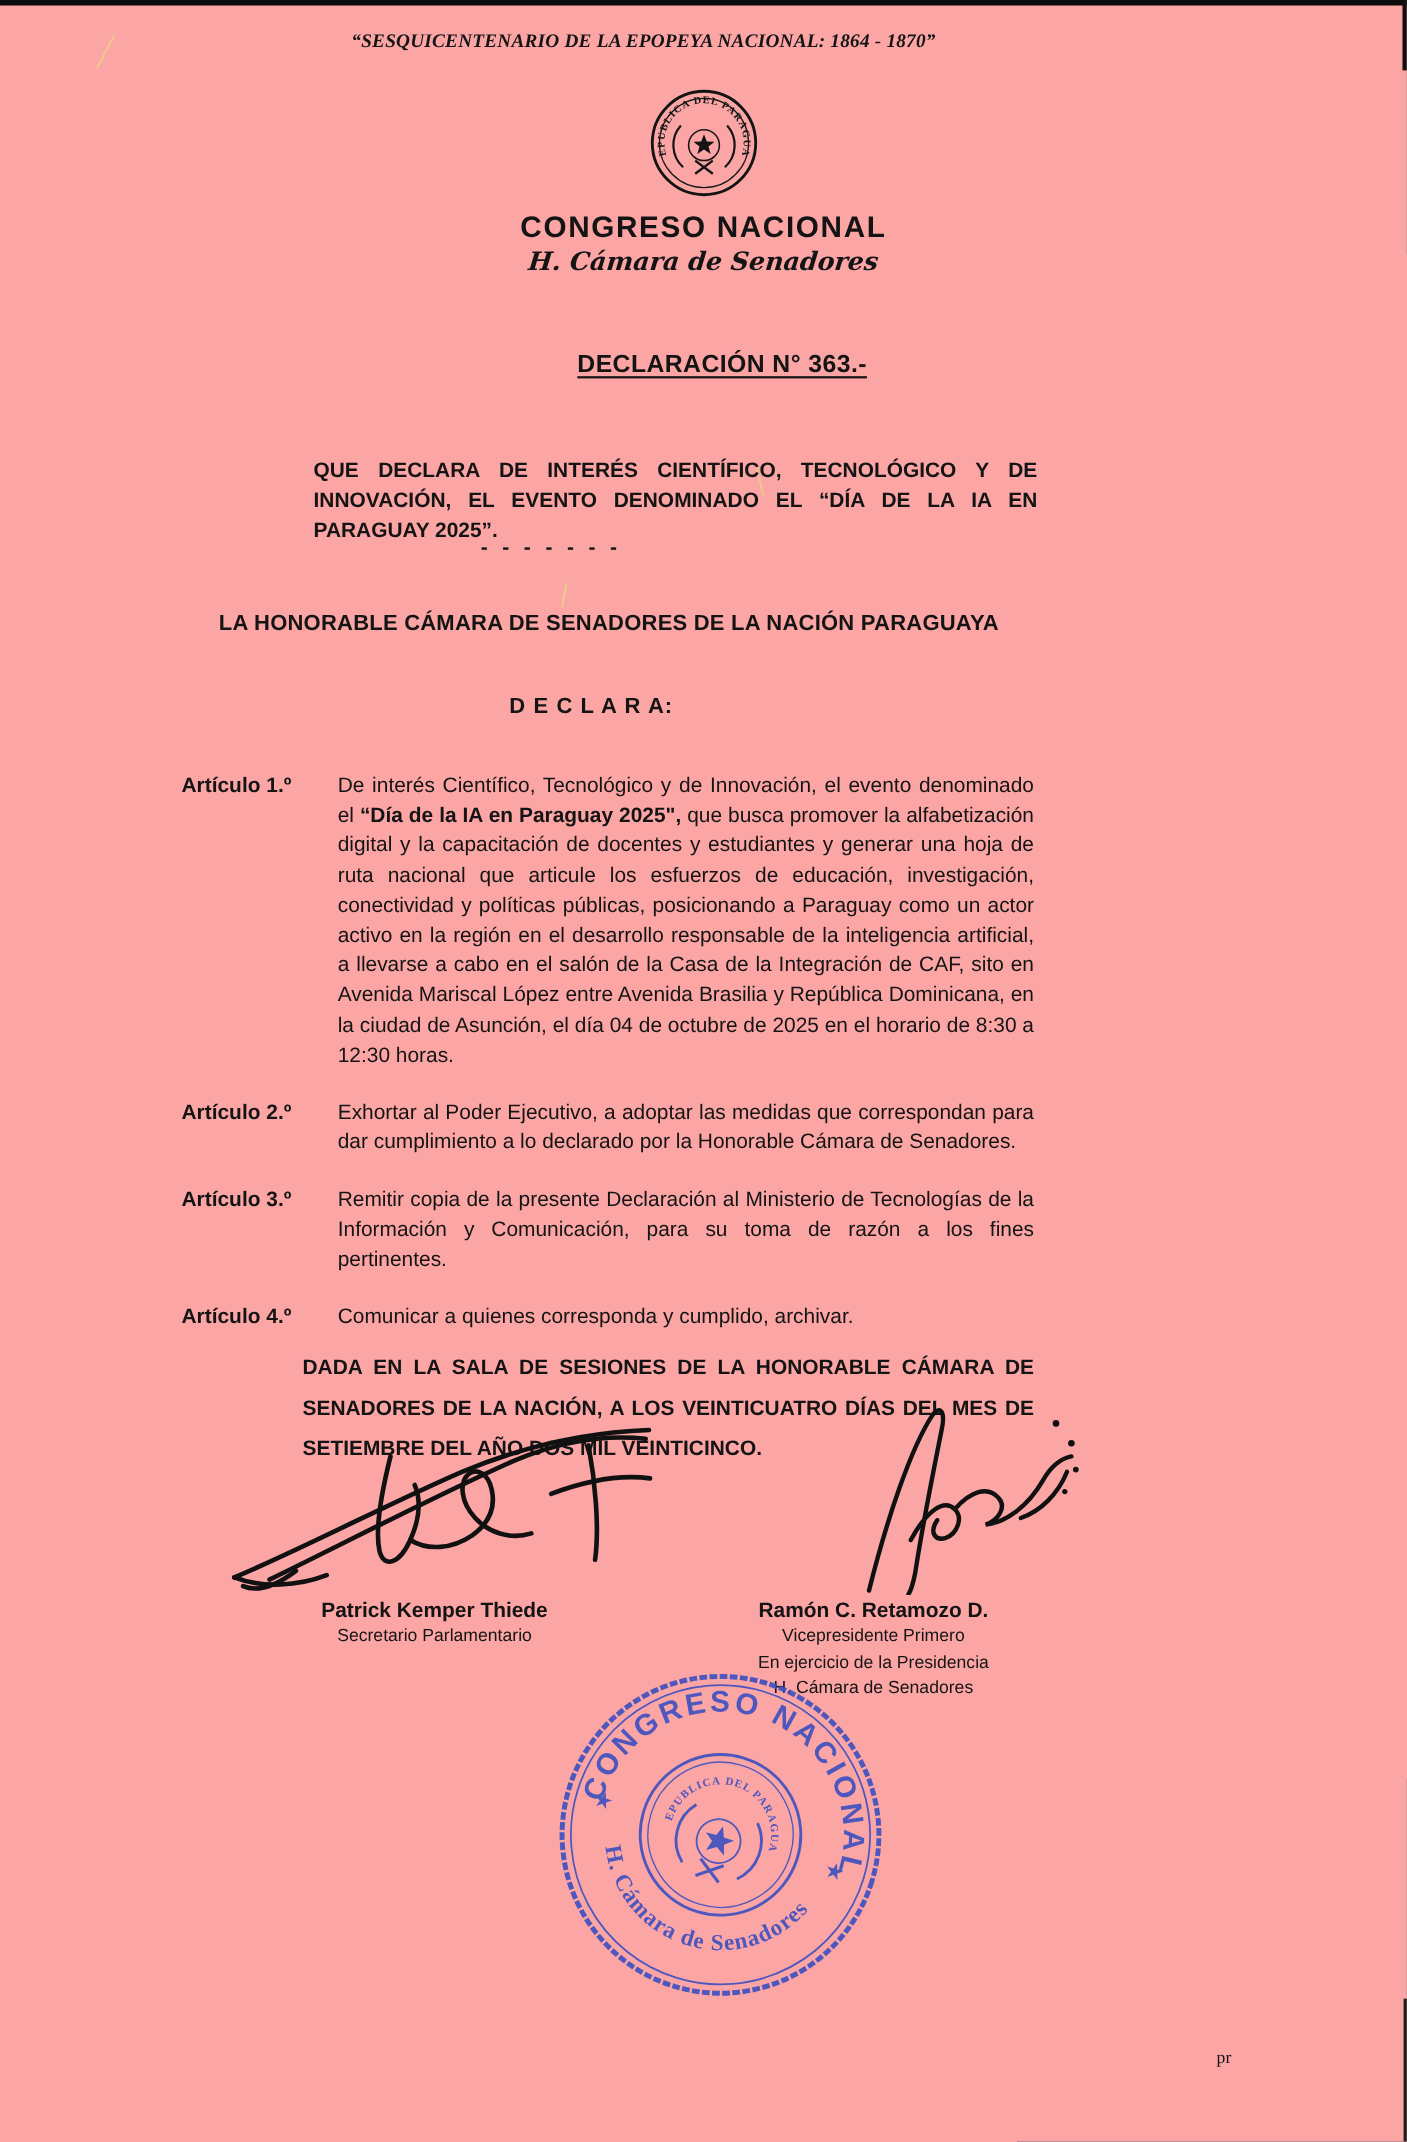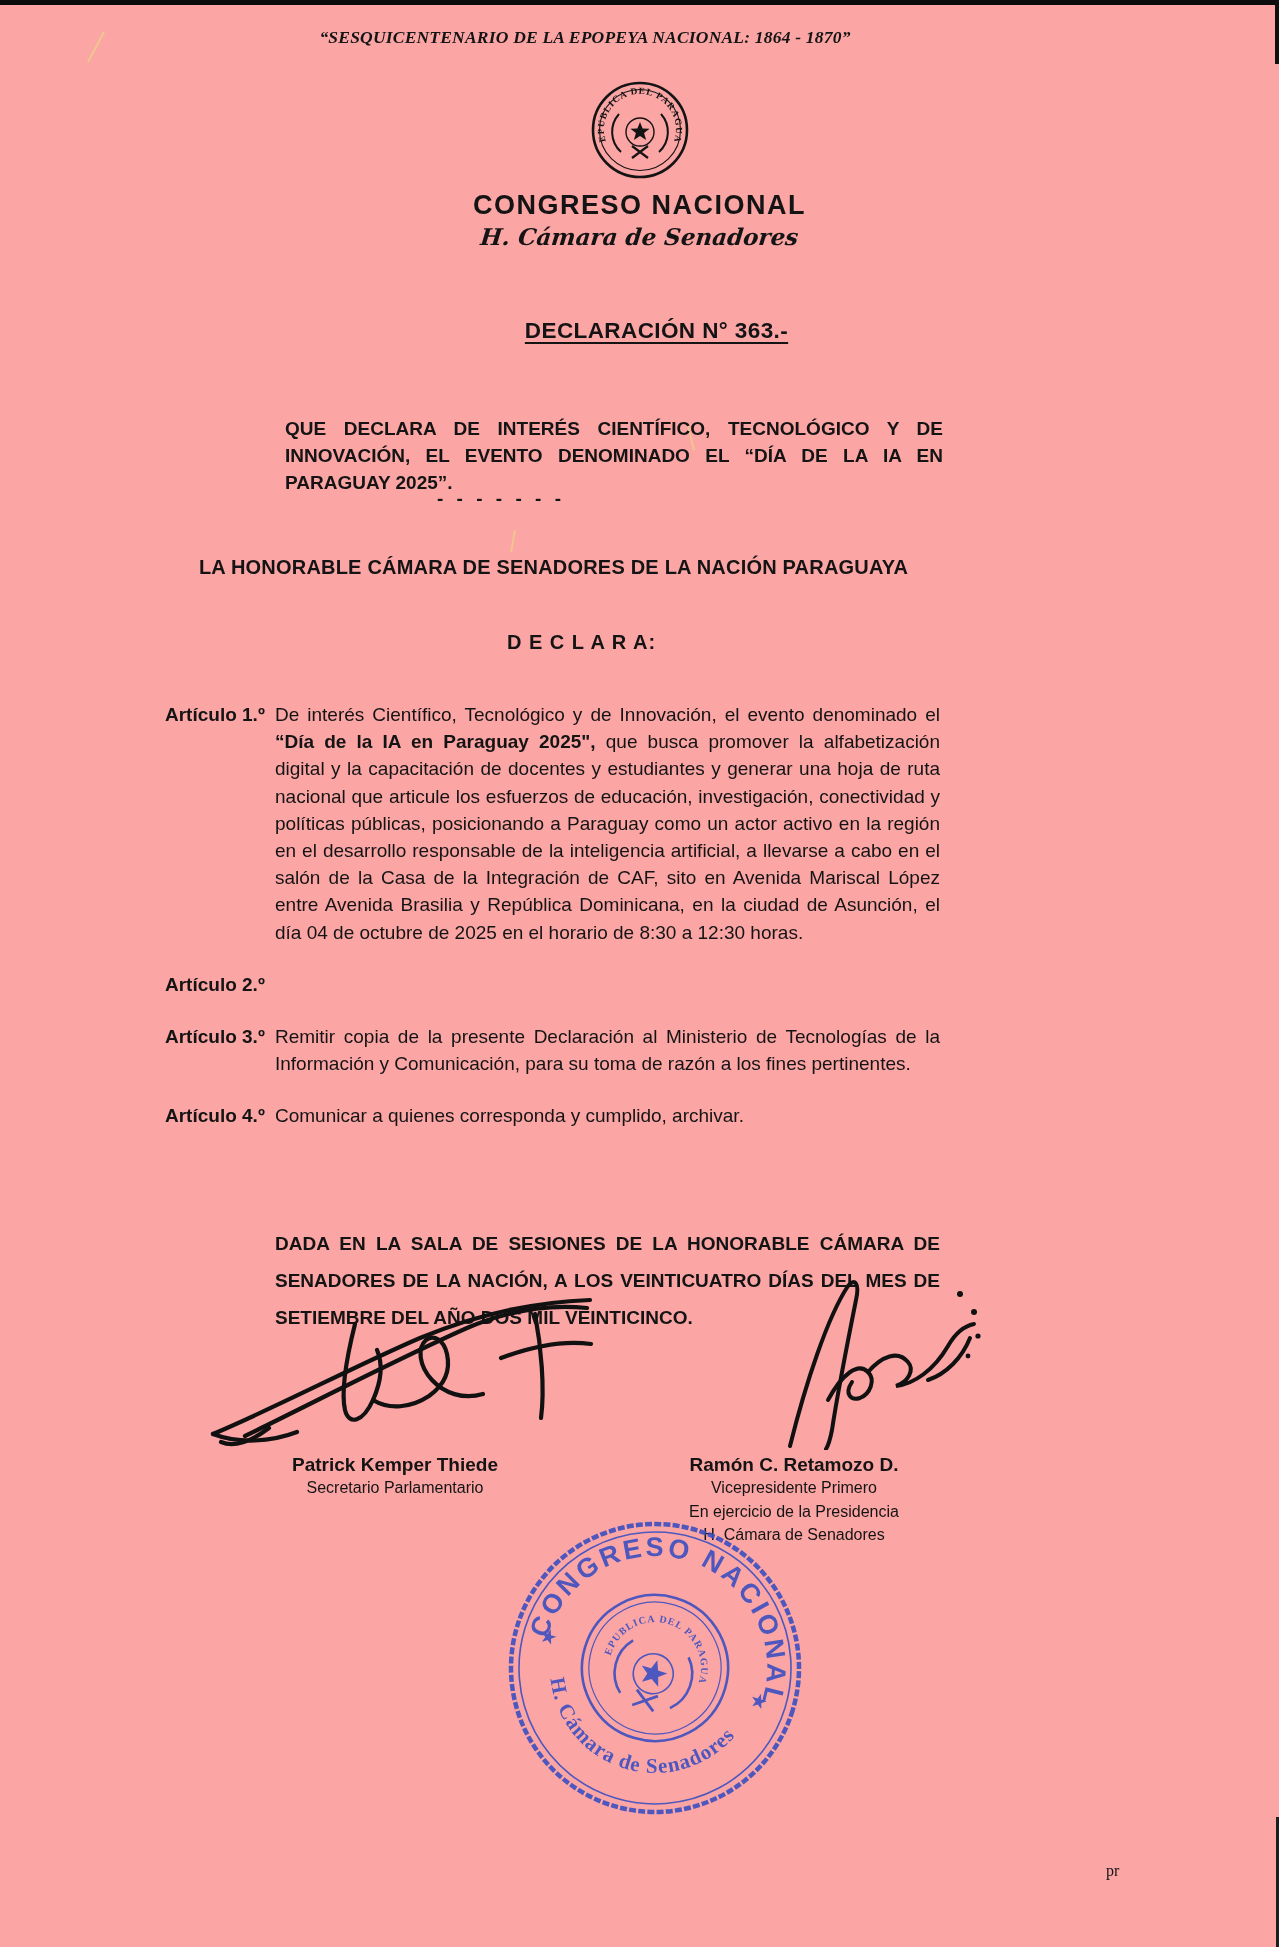--- a/index.html
+++ b/index.html
@@ -35,24 +35,24 @@
     position:absolute;top:396px;left:285px;width:658px;
     font-size:19px;font-weight:bold;line-height:27px;text-align:justify;
   }
   .dashes{position:absolute;top:488px;left:437px;font-size:19px;font-weight:bold;letter-spacing:4px;}
   .chamber-heading{
     position:absolute;top:556px;left:16px;width:1075px;text-align:center;
     font-size:20px;font-weight:bold;letter-spacing:.2px;
   }
   .declares-heading{
     position:absolute;top:631px;left:0;width:1075px;text-align:center;
-    font-size:20px;font-weight:bold;letter-spacing:1px;padding-left:44px;
+    font-size:20px;font-weight:bold;letter-spacing:1px;
   }
   .articles{position:absolute;top:701px;left:165px;width:775px;}
-  .article{display:flex;margin-bottom:25px;}
+  .article{display:flex;margin-bottom:25px;gap:32px;}
   .article-label{width:110px;flex:0 0 110px;font-size:19px;font-weight:bold;line-height:27.2px;}
   .article-text{flex:1;font-size:19px;line-height:27.2px;text-align:justify;}
   .closing{
     position:absolute;top:1206px;left:275px;width:665px;
     font-size:19px;font-weight:bold;line-height:37px;text-align:justify;
   }
   .sig-block{position:absolute;text-align:center;margin-top:24px;}
   .sig-name{font-size:19px;font-weight:bold;line-height:23px;}
   .sig-title{font-size:16px;line-height:23.5px;}
   .sig-svg{position:absolute;}
@@ -103,20 +103,21 @@
 
   <div class="declares-heading">D E C L A R A:</div>
 
   <div class="articles">
     <div class="article">
       <div class="article-label">Artículo 1.º</div>
       <div class="article-text"><span>De interés Científico, Tecnológico y de Innovación, el evento denominado el </span><strong>“Día de la IA en Paraguay 2025", </strong><span>que busca promover la alfabetización digital y la capacitación de docentes y estudiantes y generar una hoja de ruta nacional que articule los esfuerzos de educación, investigación, conectividad y políticas públicas, posicionando a Paraguay como un actor activo en la región en el desarrollo responsable de la inteligencia artificial, a llevarse a cabo en el salón de la Casa de la Integración de CAF, sito en Avenida Mariscal López entre Avenida Brasilia y República Dominicana, en la ciudad de Asunción, el día 04 de octubre de 2025 en el horario de 8:30 a 12:30 horas.</span></div>
     </div>
     <div class="article">
       <div class="article-label">Artículo 2.º</div>
+      <div class="article-text">Exhortar al Poder Ejecutivo, a adoptar las medidas que correspondan para dar cumplimiento a lo declarado por la Honorable Cámara de Senadores.</div>
     </div>
     <div class="article">
       <div class="article-label">Artículo 3.º</div>
       <div class="article-text">Remitir copia de la presente Declaración al Ministerio de Tecnologías de la Información y Comunicación, para su toma de razón a los fines pertinentes.</div>
     </div>
     <div class="article">
       <div class="article-label">Artículo 4.º</div>
       <div class="article-text">Comunicar a quienes corresponda y cumplido, archivar.</div>
     </div>
   </div>

